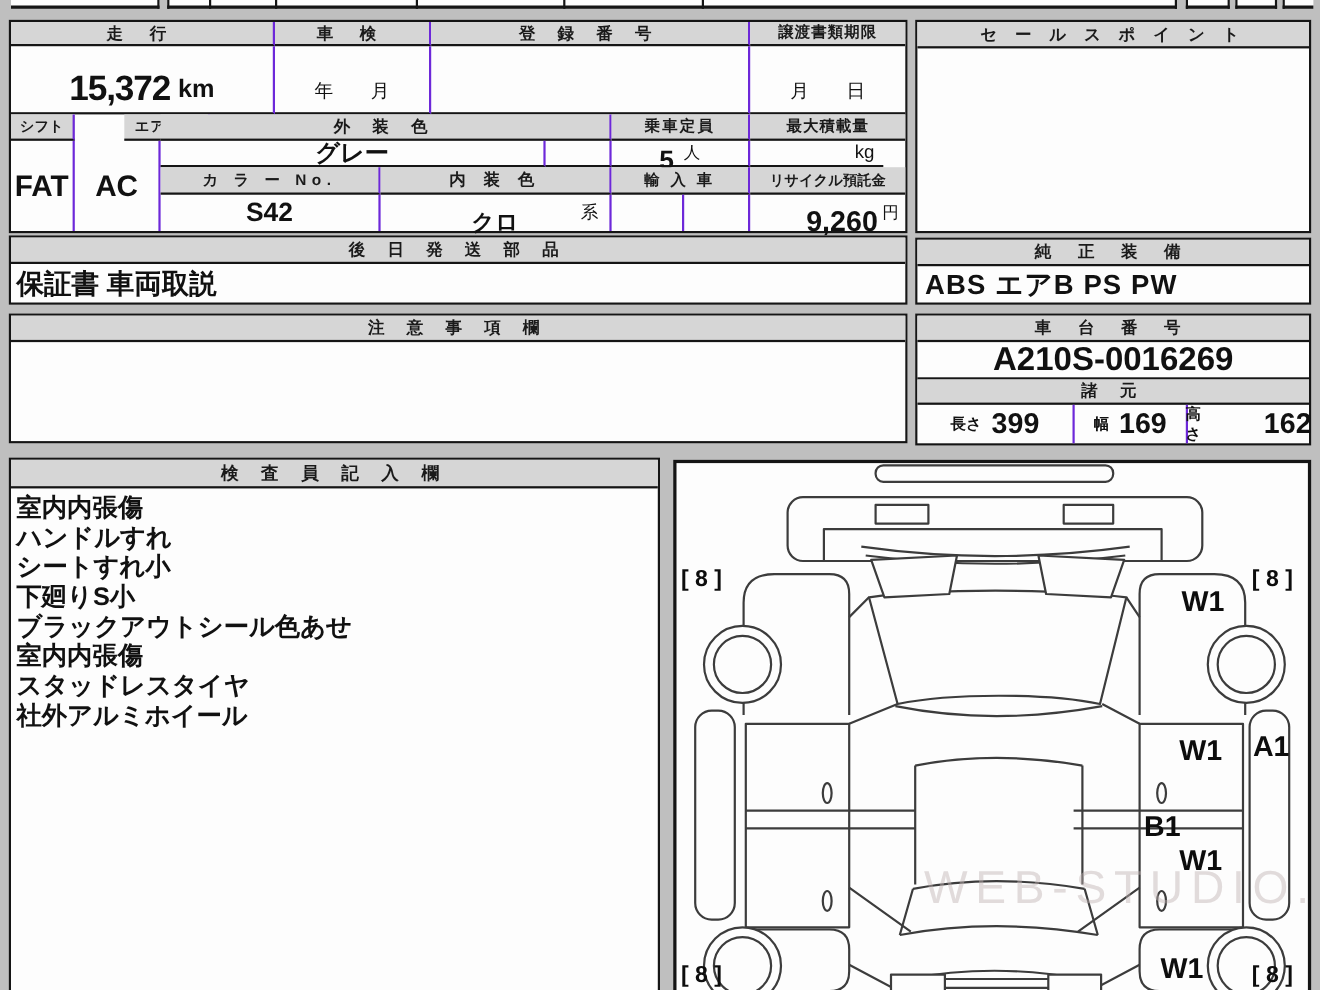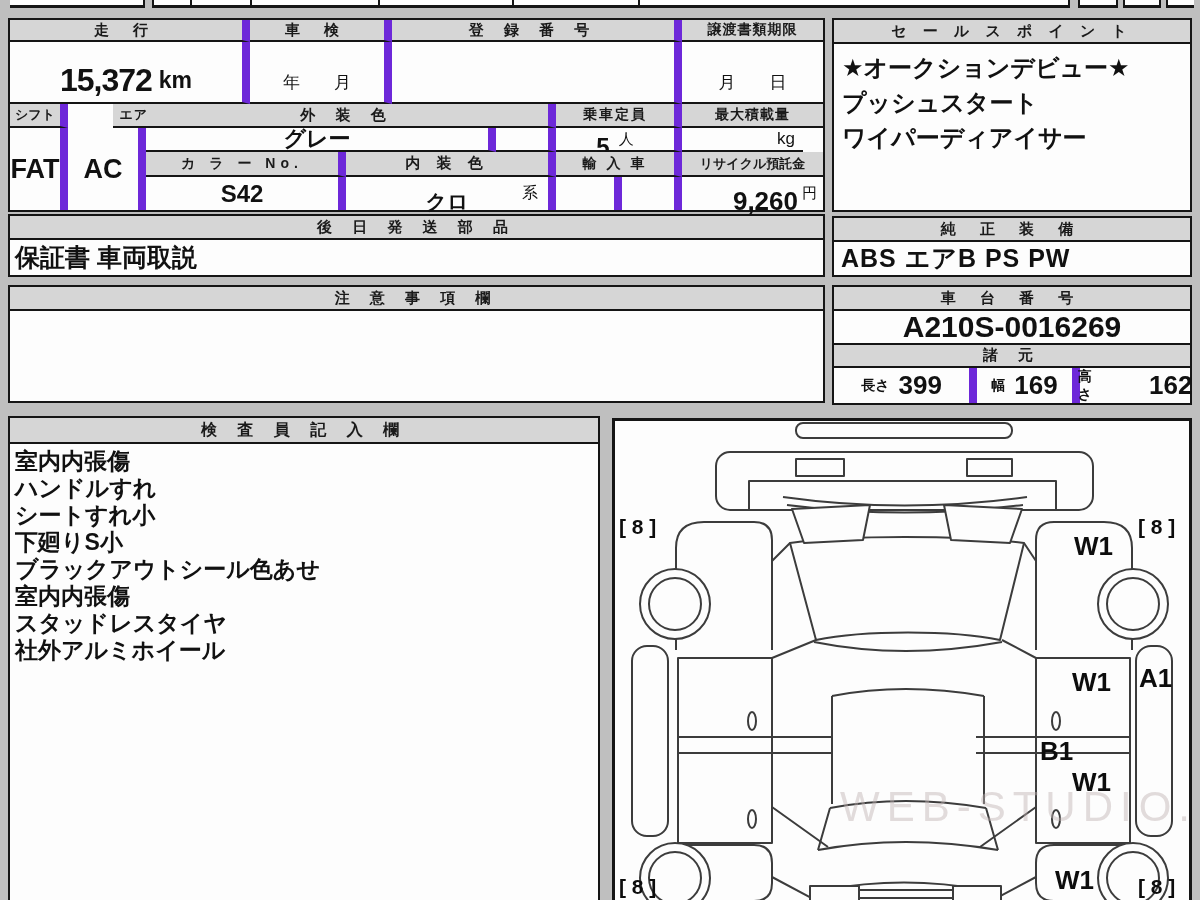--- a/index.html
+++ b/index.html
@@ -2,21 +2,21 @@
 <html><head>
 <meta charset="utf-8">
 <style>
   html,body{margin:0;padding:0;background:#9e9e9e;}
   #page{position:relative;width:1200px;height:900px;overflow:hidden;background:#bfbfbf;
         font-family:"Liberation Sans","DejaVu Sans",sans-serif;color:#111;}
   .abs{position:absolute;}
   .box{position:absolute;box-sizing:border-box;background:#fdfdfd;border:2px solid #151515;}
   .cell{position:absolute;box-sizing:border-box;display:flex;align-items:center;justify-content:center;}
   .hdr{background:#d6d6d6;font-weight:600;color:#1a1a1a;}
-  .br{border-right:8px solid #6d28d9;}
+  .br{border-right:2px solid #6d28d9;}
   .bb{border-bottom:2px solid #151515;}
   .big{font-weight:700;margin-top:16px;}
   .sliver{position:absolute;top:0;height:8px;background:#fdfdfd;border-bottom:3px solid #151515;box-sizing:border-box;}
   .vtick{position:absolute;top:0;width:2px;height:8px;background:#151515;}
   .line{font-weight:700;font-size:23px;line-height:27px;white-space:nowrap;}
   .dlabel{position:absolute;font-weight:700;white-space:nowrap;color:#0d0d0d;}
   .dims-label{font-size:14px;font-weight:600;margin-right:9px;}
   .dims-val{font-size:26px;font-weight:700;}
 </style>
 </head>
@@ -82,25 +82,20 @@
     <div class="cell br" style="left:546px;top:157px;width:66px;height:33px;"></div>
     <div class="cell br" style="left:612px;top:157px;width:60px;height:33px;"></div>
     <div class="cell" style="left:672px;top:157px;width:141px;height:33px;justify-content:flex-end;padding-right:6px;gap:4px;">
       <span class="big" style="font-size:26px;">9,260</span>
       <span style="font-size:15px;">円</span>
     </div>
   </div>
 
   <div class="box" style="left:832px;top:18px;width:360px;height:194px;">
     <div class="cell hdr bb" style="left:0;top:0;width:356px;height:24px;font-size:15px;letter-spacing:6px;">セ ー ル ス ポ イ ン ト</div>
-    <div class="abs" style="left:8px;top:30px;">
-      <div class="line" style="font-size:24px;line-height:35px;">★オークションデビュー★</div>
-      <div class="line" style="font-size:24px;line-height:35px;">プッシュスタート</div>
-      <div class="line" style="font-size:24px;line-height:35px;">ワイパーディアイサー</div>
-    </div>
   </div>
 
   <div class="box" style="left:8px;top:214px;width:817px;height:63px;">
     <div class="cell hdr bb" style="left:0;top:0;width:813px;height:24px;font-size:15px;letter-spacing:8px;">後 日 発 送 部 品</div>
     <div class="cell" style="left:0;top:24px;width:813px;height:35px;justify-content:flex-start;padding-left:5px;font-size:25px;font-weight:700;">保証書 車両取説</div>
   </div>
 
   <div class="box" style="left:832px;top:216px;width:360px;height:61px;">
     <div class="cell hdr bb" style="left:0;top:0;width:356px;height:24px;font-size:15px;letter-spacing:10px;">純 正 装 備</div>
     <div class="cell" style="left:0;top:24px;width:356px;height:33px;justify-content:flex-start;padding-left:7px;font-size:25px;font-weight:700;letter-spacing:1px;">ABS エアB PS PW</div>

